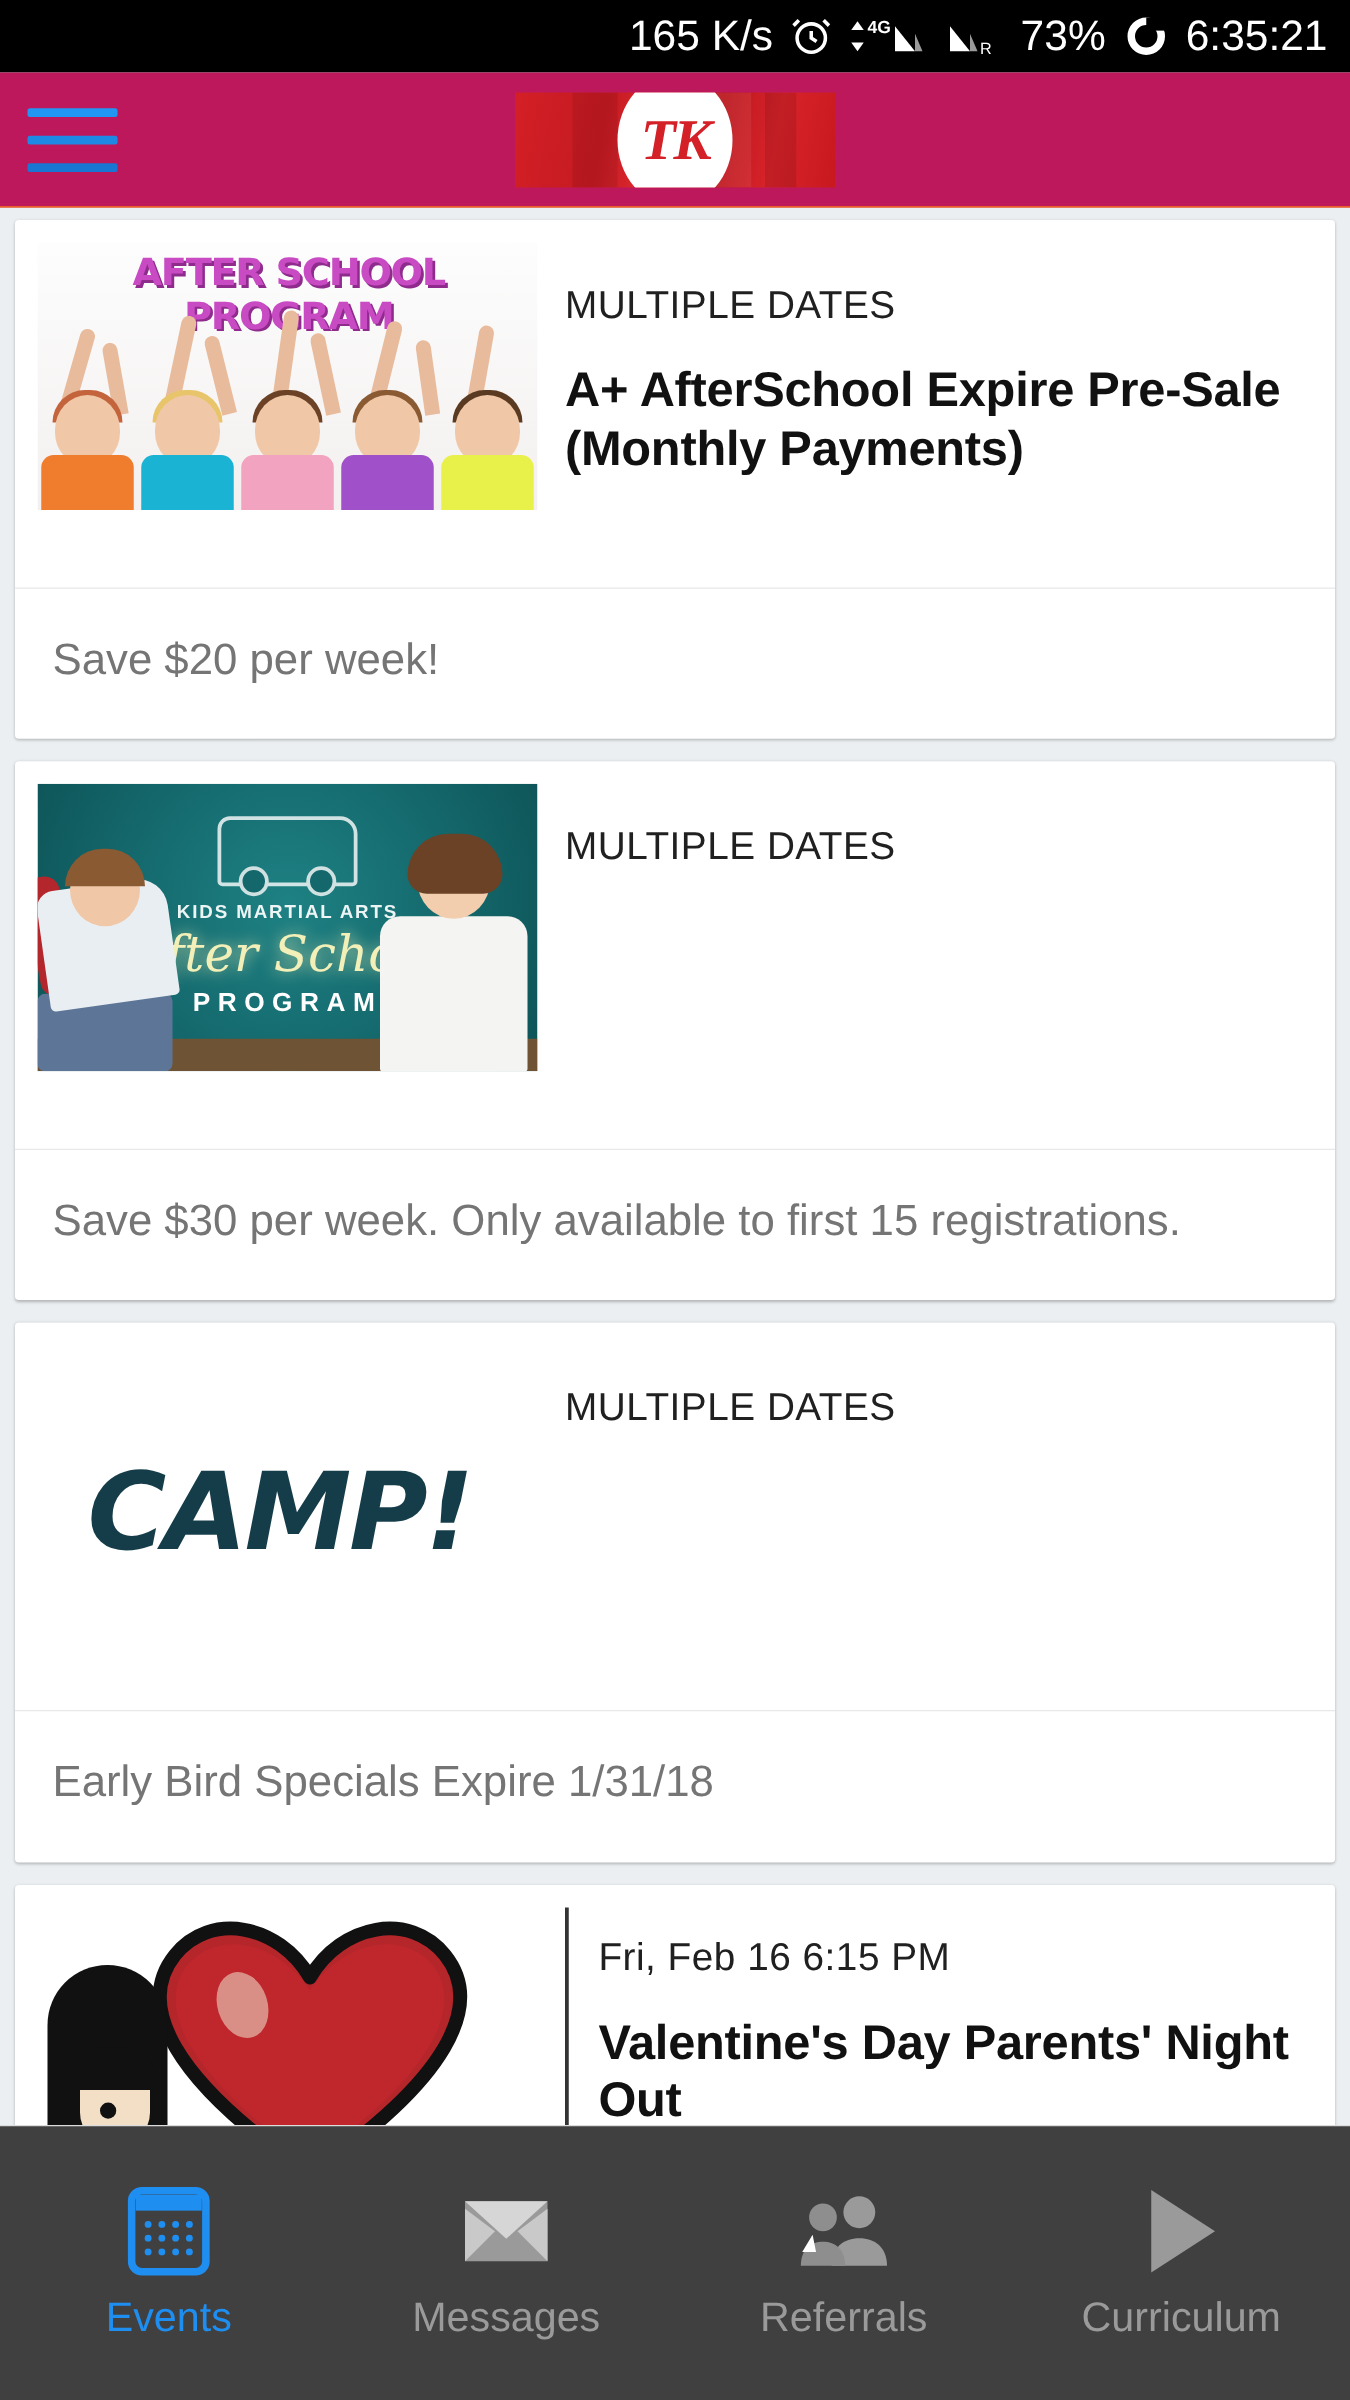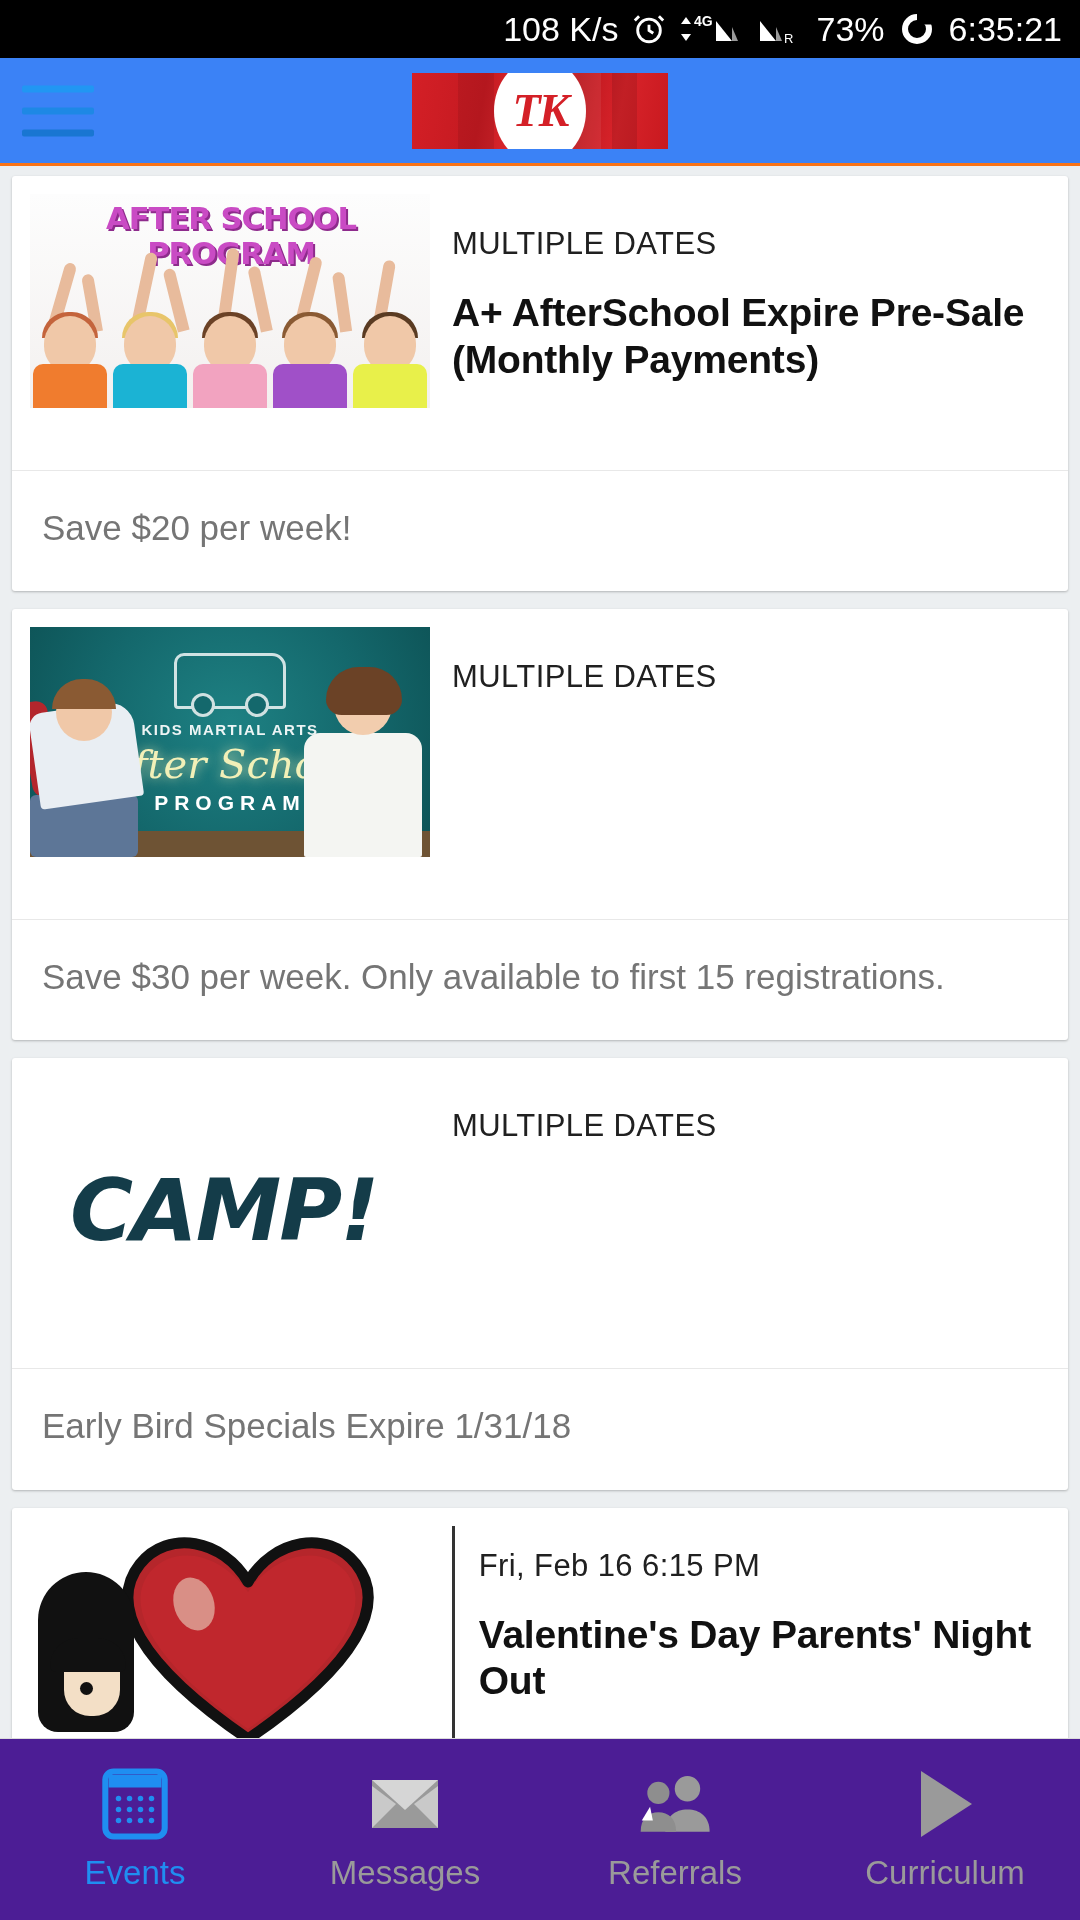--- a/index.html
+++ b/index.html
@@ -16,23 +16,23 @@
     height: 58px; background: #000; color: #fff;
     display: flex; align-items: center; justify-content: flex-end;
     padding-right: 18px; gap: 14px; flex: 0 0 58px;
   }
   .sb-text { font-size: 34px; letter-spacing: 0px; font-weight: 400; }
   .sb-ico { display: flex; align-items: center; }
   svg.g { display: block; }
 
   
   .appbar {
-    flex: 0 0 108px; background: #3b82f6;
+    flex: 0 0 108px; background: #be185d;
     display: flex; align-items: center; position: relative;
-    border-bottom: 3px solid #f97316;
+    border-bottom: 1px solid #f97316;
     text-align: center;
   }
   .hamburger { position: absolute; left: 22px; top: 50%; transform: translateY(-50%);
     width: 72px; display: flex; flex-direction: column; gap: 15px; padding: 6px 0; cursor: pointer; }
   .hamburger i { display: block; height: 7px; border-radius: 2px; background: #2196f3; }
   .hamburger i:nth-child(1) { background:#2196f3; }
   .hamburger i:nth-child(2) { background:#1e88e5; }
   .hamburger i:nth-child(3) { background:#1976d2; }
   .logo { margin: 0 auto; width: 256px; height: 76px; position: relative;
     background: linear-gradient(100deg,#d41f26 0%,#c41a21 28%,#e02b31 45%,#b9161d 62%,#d8232a 80%,#c8191f 100%);
@@ -126,35 +126,35 @@
   .art-heart .girl .faceA { position:absolute; left:34px; top:84px; width:56px; height:60px; background:#f3dfc6; border-radius:0 0 26px 26px; }
   .art-heart .girl .eyeA { position:absolute; left:50px; top:110px; width:13px; height:13px; background:#111; border-radius:50%; }
   .art-heart .girl .fringe { position:absolute; left:20px; top:66px; width:76px; height:34px; background:#111; border-radius:38px 38px 8px 8px; }
 
   
   .card.clipped .card-top { padding-bottom: 0; }
   .divider-v { width: 3px; background:#333; align-self: stretch; margin-right: 24px; min-height: 200px; }
 
   
   .bottomnav {
-    position:absolute; left:0; right:0; bottom:0; height: 182px; background:#4c1d95;
+    position:absolute; left:0; right:0; bottom:0; height: 220px; background:#404040;
     border-top:1px solid #dcdcdc; display:flex; align-items:center;
   }
   .navitem { flex:1 1 0; display:flex; flex-direction:column; align-items:center; justify-content:center; gap:14px; cursor:pointer; }
   .navitem .lbl { font-size: 33px; color:#9a9a9a; }
   .navitem.active .lbl { color:#1f8ef1; }
   .navicon { width:72px; height:72px; display:flex; align-items:center; justify-content:center; }
 </style>
 </head>
 <body>
 
 <div class="phone">
 
   <div class="statusbar">
-    <span class="sb-text">108 K/s</span>
+    <span class="sb-text">165 K/s</span>
     <span class="sb-ico">
       <svg class="g" width="34" height="34" viewBox="0 0 24 24" fill="none" stroke="#fff" stroke-width="2">
         <circle cx="12" cy="13" r="8"></circle>
           <path d="M12 9v4l3 2"></path>
           <path d="M5 3L2 6"></path>
           <path d="M19 3l3 3"></path>
       </svg>
     </span>
     <span class="sb-ico">
       <svg class="g" width="62" height="36" viewBox="0 0 62 36">

